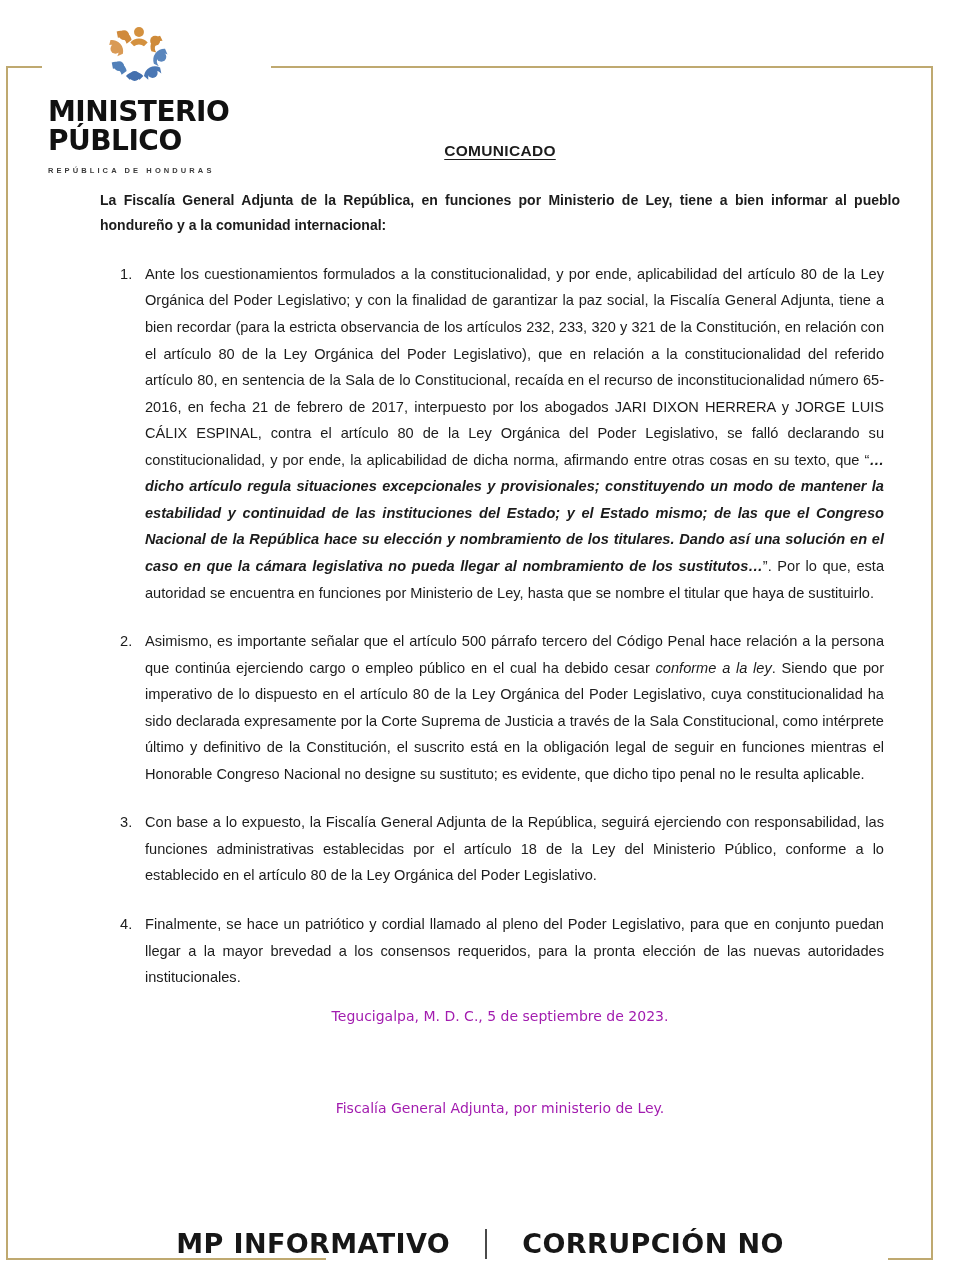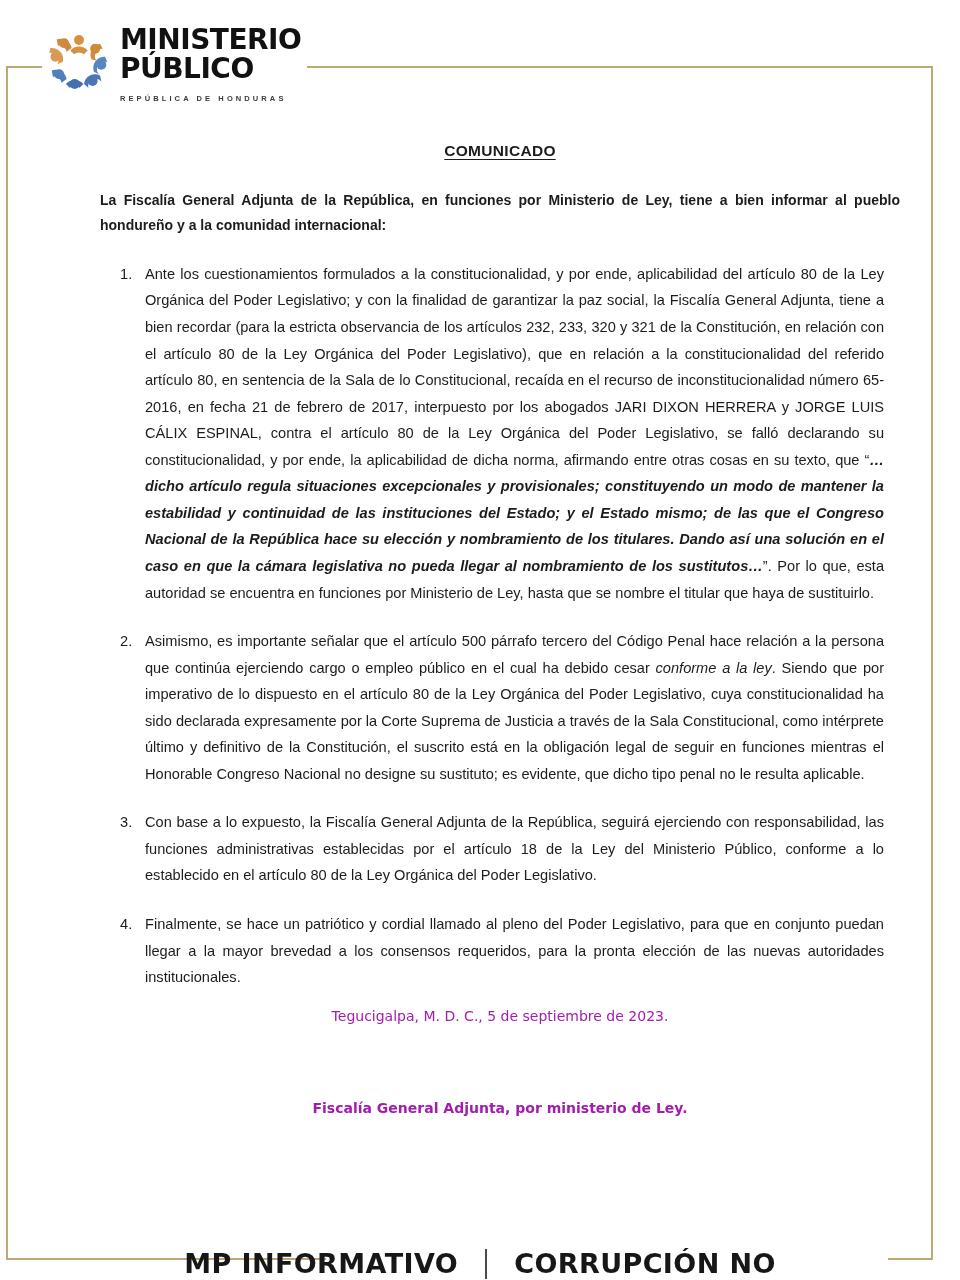--- a/index.html
+++ b/index.html
@@ -31,20 +31,21 @@
   
   .logo-block {
     position: absolute;
     left: 42px;
     top: 24px;
     display: flex;
     align-items: center;
     gap: 10px;
     background: #ffffff;
     padding: 0 6px;
+    flex-direction: column;
   }
   .logo-mark {
     width: 62px;
     height: 62px;
     flex: 0 0 62px;
   }
   .wordmark {
     line-height: 1;
     padding-top: 2px;
   }
@@ -127,33 +128,32 @@
   .closing {
     position: absolute;
     left: 100px;
     width: 800px;
     font-family: "DejaVu Sans", sans-serif;
     font-size: 14px;
     color: #a21caf;
     text-align: center;
   }
   .closing-date      { top: 1008px; }
-  .closing-signature { top: 1100px; font-weight: bold; }
+  .closing-signature { top: 1100px; }
 
   
   .footer {
     position: absolute;
     left: 0;
     top: 1228px;
     width: 960px;
     display: flex;
     align-items: center;
     justify-content: center;
-    gap: 14px;
-    margin-top: 20px;
+    gap: 22px;
   }
   .footer-text {
     font-family: "DejaVu Sans", sans-serif;
     font-weight: bold;
     font-size: 27px;
     letter-spacing: 0.4px;
     color: #171717;
     white-space: nowrap;
   }
   .footer-sep {

